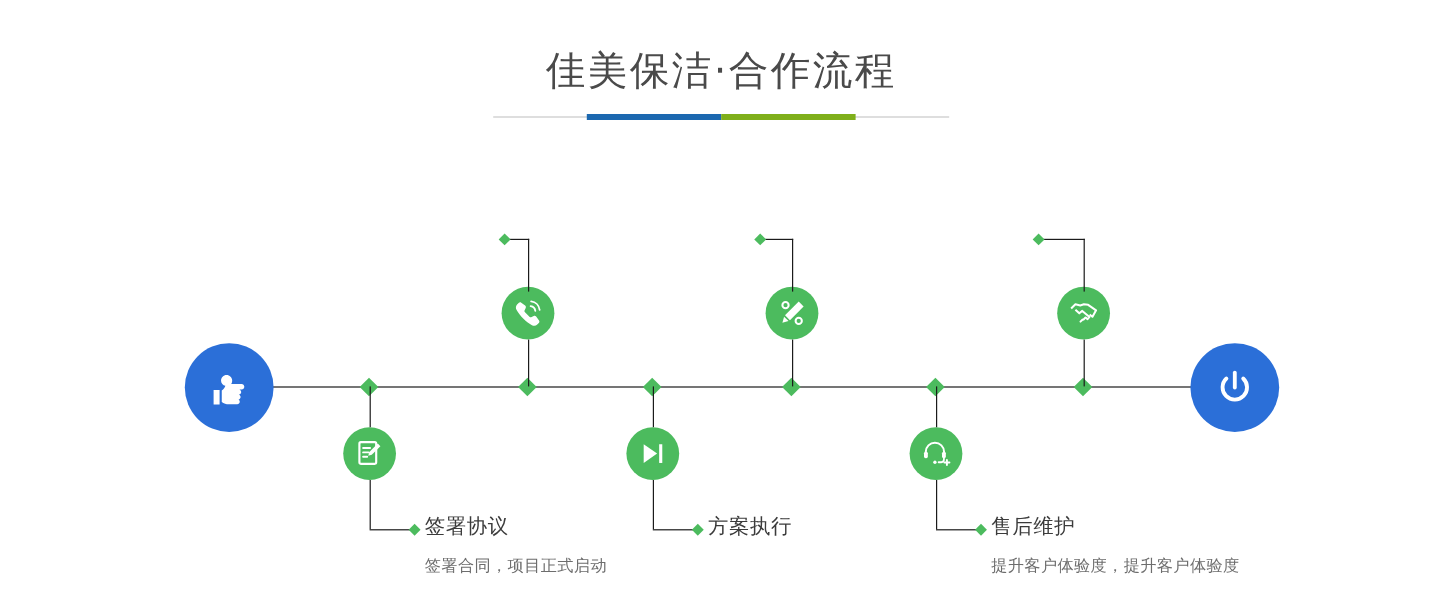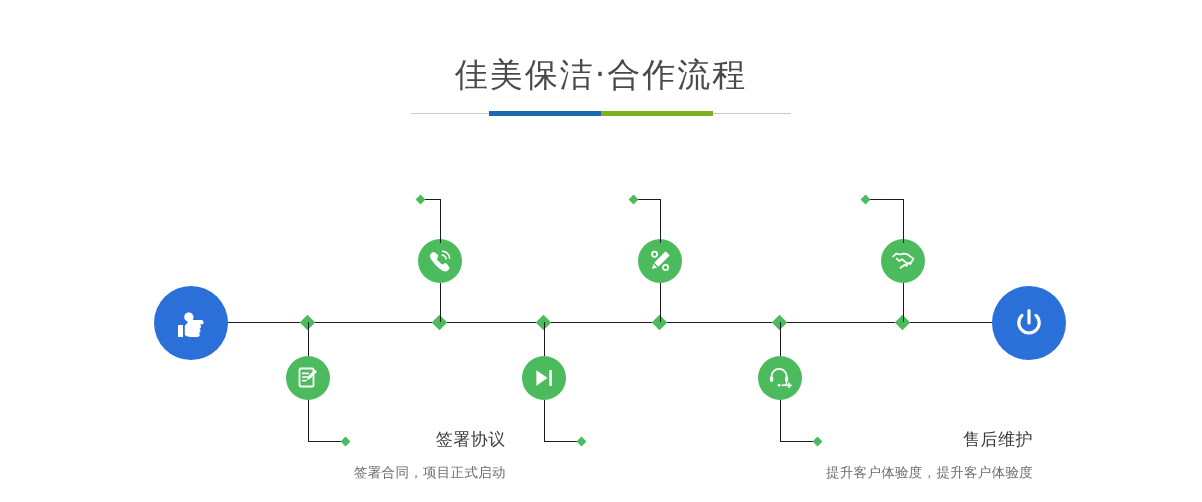--- a/index.html
+++ b/index.html
@@ -21,21 +21,21 @@
 
   
   .header {
     position: absolute;
     left: 0;
     top: 0;
     width: 1202px;
     text-align: center;
   }
   .title {
-    margin-top: 54px;
+    margin-top: 38px;
     font-size: 33px;
     line-height: 42px;
     letter-spacing: 2px;
     color: #4a4a4a;
     font-weight: normal;
   }
   .divider {
     position: relative;
     width: 380px;
     height: 7px;
@@ -145,21 +145,21 @@
     line-height: 22px;
     letter-spacing: 0.5px;
   }
   .label .lab-desc {
     font-size: 13.5px;
     color: #6d6d6d;
     line-height: 20px;
     margin-top: 12px;
     letter-spacing: 0.3px;
   }
-  .label.bottom { text-align: right; }
+  .label.bottom { text-align: left; }
 
   svg { display: block; }
 </style>
 </head>
 <body>
 
 <div id="stage">
 
   <div class="header">
     <div class="title">佳美保洁·合作流程</div>
@@ -257,20 +257,21 @@
           <path fill="#ffffff" d="M5.4 5.2l11.2 7.8-11.2 7.8z"></path>
           <rect x="18.3" y="5.2" width="2.6" height="15.6" fill="#ffffff"></rect>
         </svg>
       </span>
     </div>
     <div class="vstem" style="left:544px; top:322px; height:34px;"></div>
     <div class="vstem" style="left:544px; top:400px; height:41px;"></div>
     <div class="hstem" style="left:544px; top:441px; width:36px;"></div>
     <div class="lead-dot" style="left:578px; top:438px;"></div>
     <div class="label bottom" style="left:590px; top:428px;">
+      <div class="lab-title">方案执行</div>
     </div>
   </div>
 
   <div class="node">
     <div class="diamond" style="left:897px; top:317px;"></div>
     <div class="bubble" style="left:881px; top:239px;">
       <span>
         <svg width="26" height="26" viewBox="0 0 26 26">
           <path fill="none" stroke="#ffffff" stroke-width="1.7" stroke-linejoin="round" d="M2.6 9.0l3.6-3.4 4.0 0.9 3.0-0.9 3.6 0.4 6.6 4.6-3.0 5.4-2.4-1.8"></path>
           <path fill="none" stroke="#ffffff" stroke-width="1.7" stroke-linejoin="round" d="M6.2 10.2l3.2 2.9 2.5-2.0 6.0 5.0-1.6 1.8-1.7-1.3"></path>

